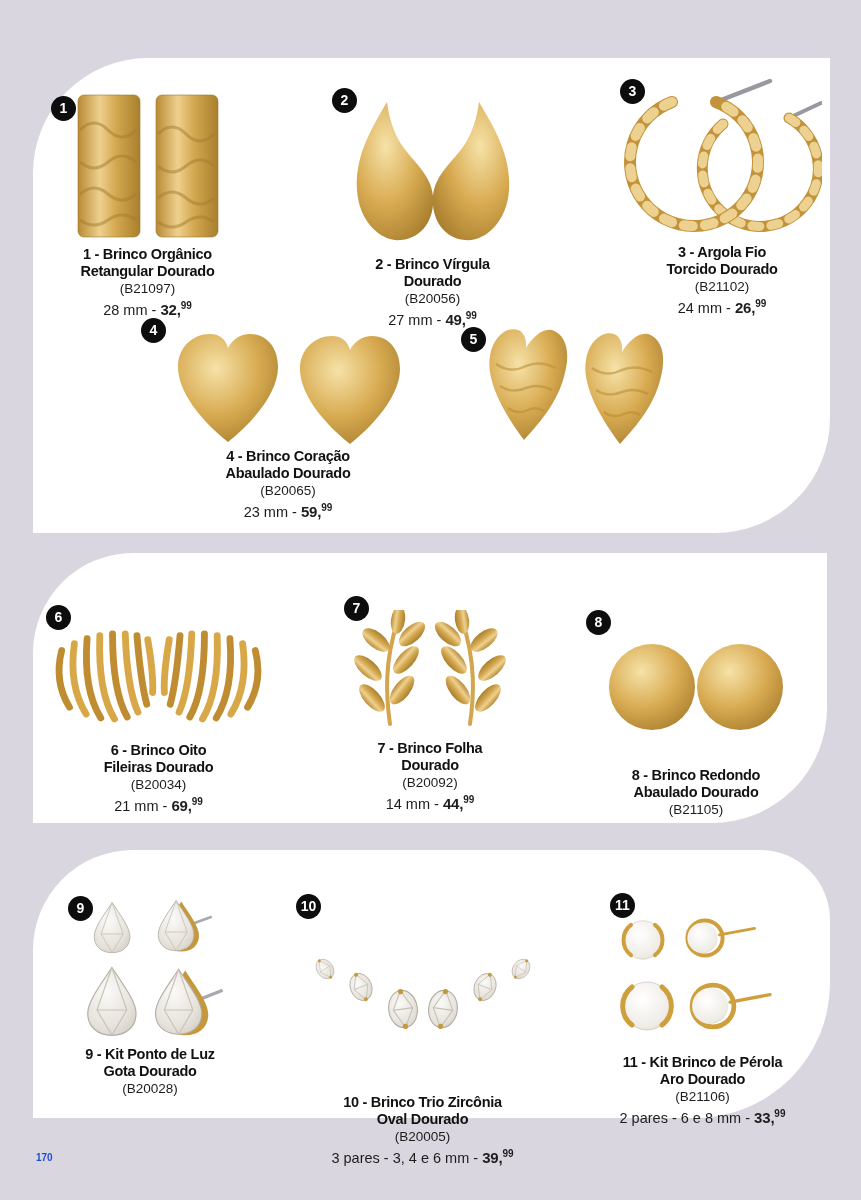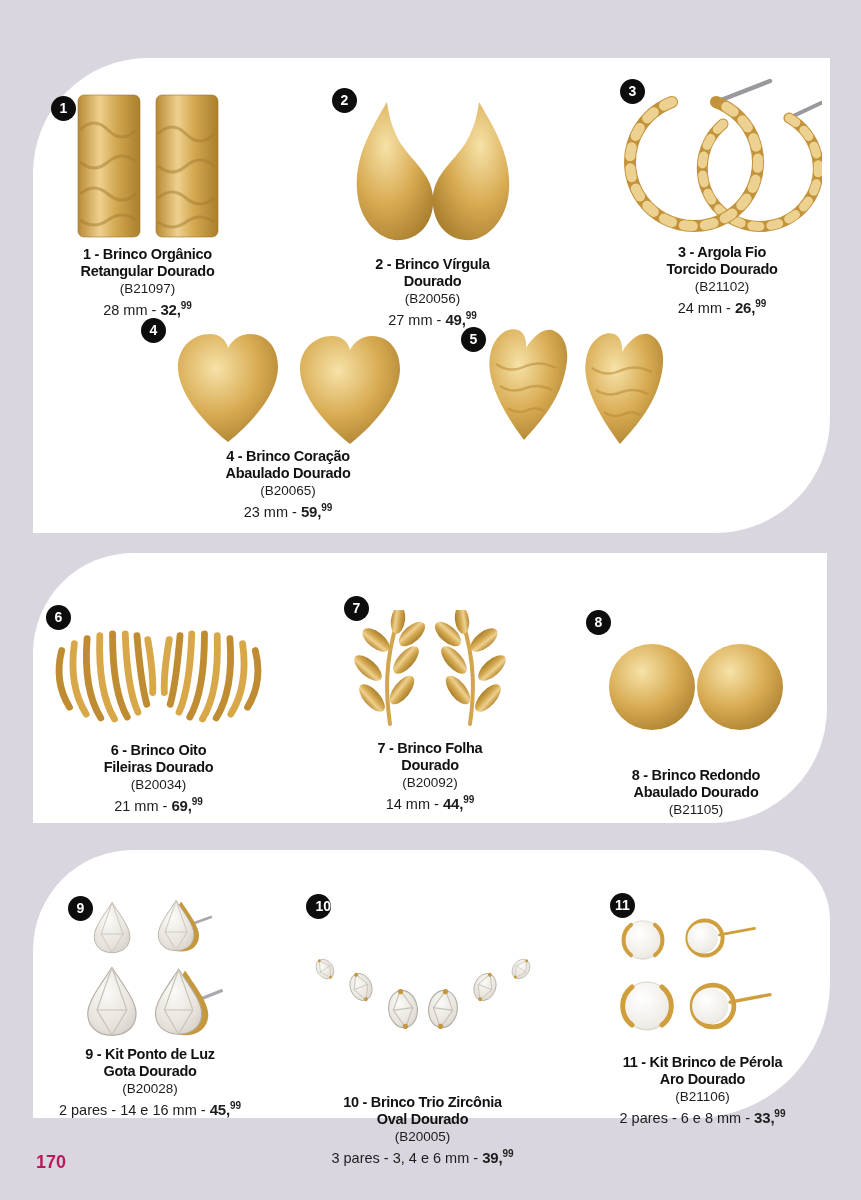--- a/index.html
+++ b/index.html
@@ -13,21 +13,21 @@
   .badge{position:absolute;width:25px;height:25px;border-radius:50%;background:#0d0d0d;color:#ffffff;
          font-size:14px;line-height:25px;font-weight:700;text-align:center;z-index:3;}
   .art{display:flex;align-items:flex-end;justify-content:center;}
   .art svg{display:block;}
   .caption{margin-top:4px;}
   .name{font-weight:700;font-size:14.5px;line-height:17px;color:#121212;letter-spacing:-0.3px;}
   .code{font-size:13.5px;line-height:17px;color:#1d1d1d;}
   .price-line{font-size:14.5px;line-height:18px;color:#1d1d1d;}
   .price-line b{font-weight:700;font-size:15px;letter-spacing:-0.2px;}
   .price-line sup{font-size:10px;font-weight:700;vertical-align:super;letter-spacing:0;}
-  #page-number{position:absolute;left:36px;top:1152px;font-size:18px;font-weight:700;color:#be185d;}
+  #page-number{position:absolute;left:36px;top:1152px;font-size:10px;font-weight:700;color:#1d4ed8;}
 </style>
 </head>
 <body>
 
 <svg width="0" height="0" style="position:absolute" aria-hidden="true">
   <defs>
     <linearGradient id="goldV" x1="0" y1="0" x2="1" y2="0">
       <stop offset="0" stop-color="#b98a35"></stop>
         <stop offset="0.35" stop-color="#eed08e"></stop>
       <stop offset="0.62" stop-color="#d2a74f"></stop>
@@ -269,26 +269,25 @@
           <path d="M26,3 C17,17 5,32 5,43 C5,55 14,62 26,62 C38,62 47,55 47,43 C47,32 35,17 26,3 Z" transform="translate(6,1)" fill="#c6983c"></path>
           <path d="M26,3 C17,17 5,32 5,43 C5,55 14,62 26,62 C38,62 47,55 47,43 C47,32 35,17 26,3 Z" fill="url(#crysR)" stroke="#b3aea4" stroke-width="1"></path>
           <path d="M26,3 L13,40 M26,3 L39,40 M13,40 L26,62 M39,40 L26,62 M13,40 L39,40" stroke="#c7c1b6" stroke-width="1" fill="none"></path>
         </g>
       </svg>
     </div>
     <div class="caption">
       <div class="name">9 - Kit Ponto de Luz</div>
       <div class="name">Gota Dourado</div>
       <div class="code">(B20028)</div>
-      <div class="price-line"><span>2 pares - 14 e 16 mm - </span><b>45,</b><sup>99</sup></div>
     </div>
   </div>
 
   <div class="card" style="left:295px;top:882px;width:255px;">
-    <span class="badge" style="left:11px;top:12px;text-align:right;">10</span>
+    <span class="badge" style="left:1px;top:12px;">10</span>
     <div class="art" style="height:162px;padding-bottom:46px;">
       <svg width="240" height="95" viewBox="0 0 240 95">
         <g transform="translate(22,20) rotate(-35) scale(0.62)">
             <ellipse rx="13" ry="17" fill="url(#crysR)" stroke="#b3aea4"></ellipse>
             <path d="M0,-17 L-9,0 M0,-17 L9,0 M-9,0 L0,17 M9,0 L0,17 M-9,0 L9,0" stroke="#c7c1b6" fill="none"></path>
             <circle cx="0" cy="-16" r="2.4" fill="#c6983c"></circle>
             <circle cx="0" cy="16" r="2.4" fill="#c6983c"></circle>
           </g>
         <g transform="translate(58,38) rotate(-22) scale(0.82)">
             <ellipse rx="13" ry="17" fill="url(#crysR)" stroke="#b3aea4"></ellipse>

